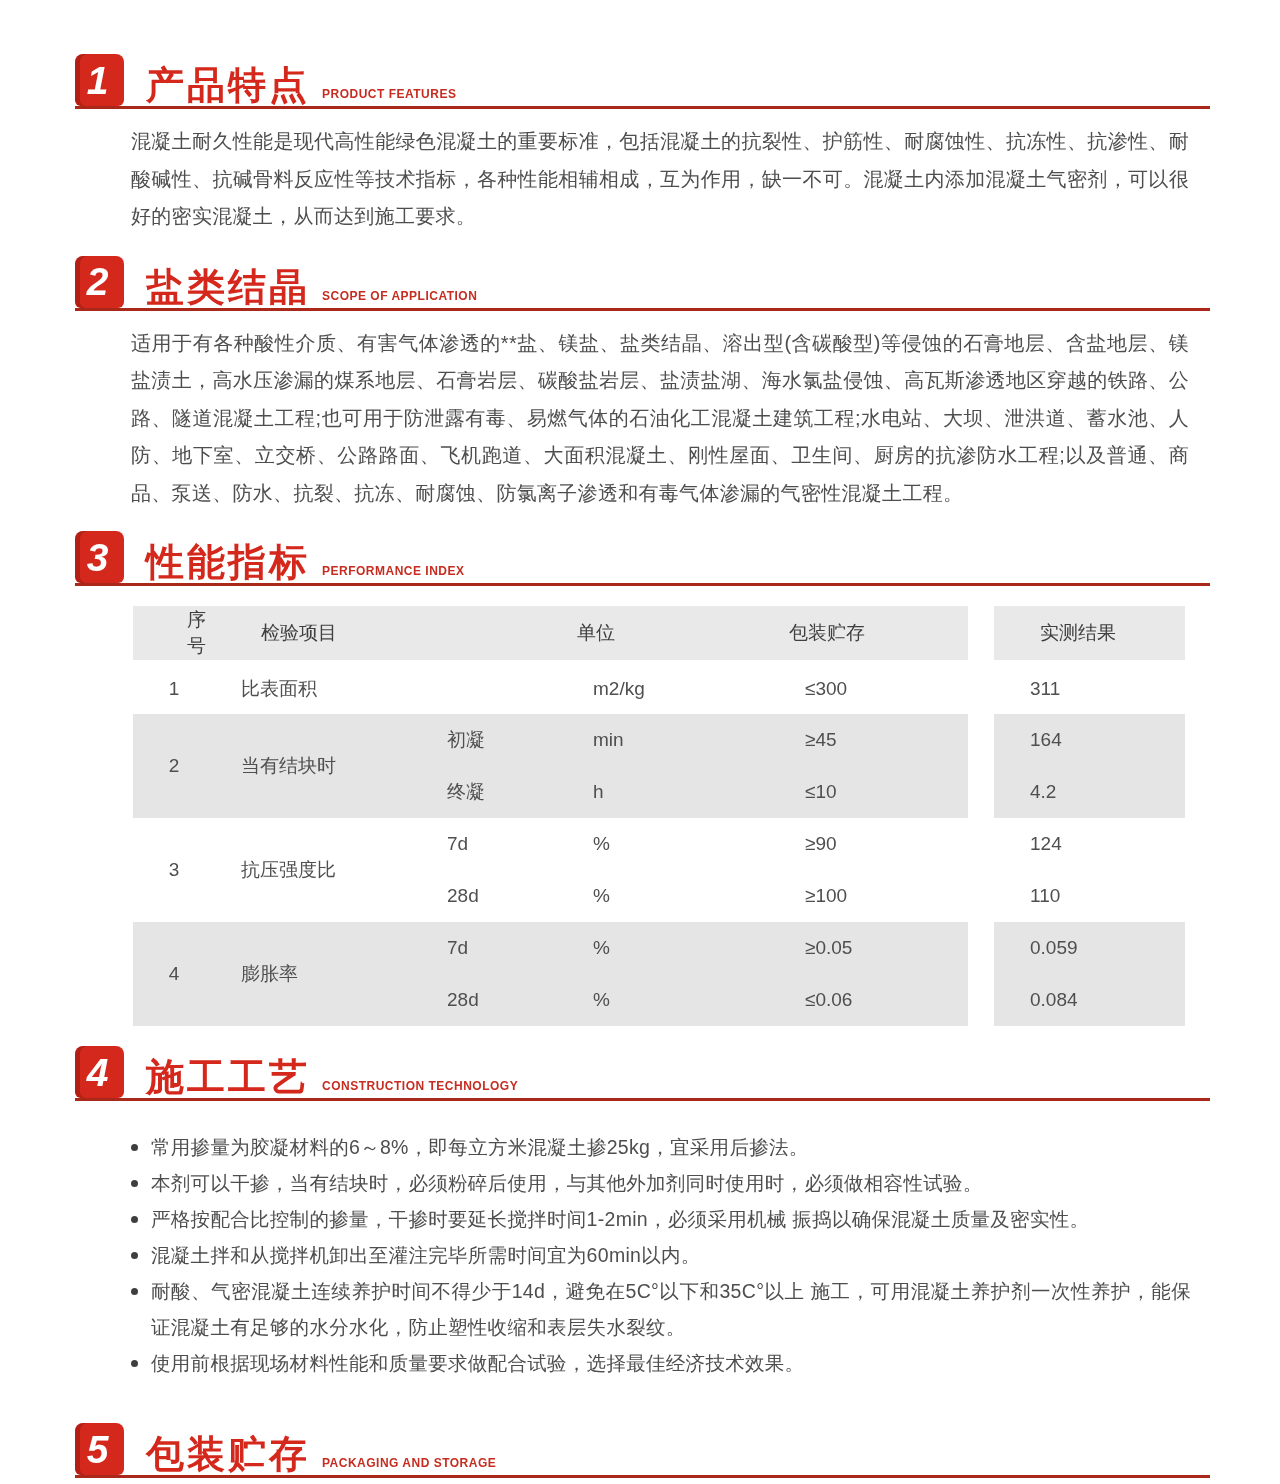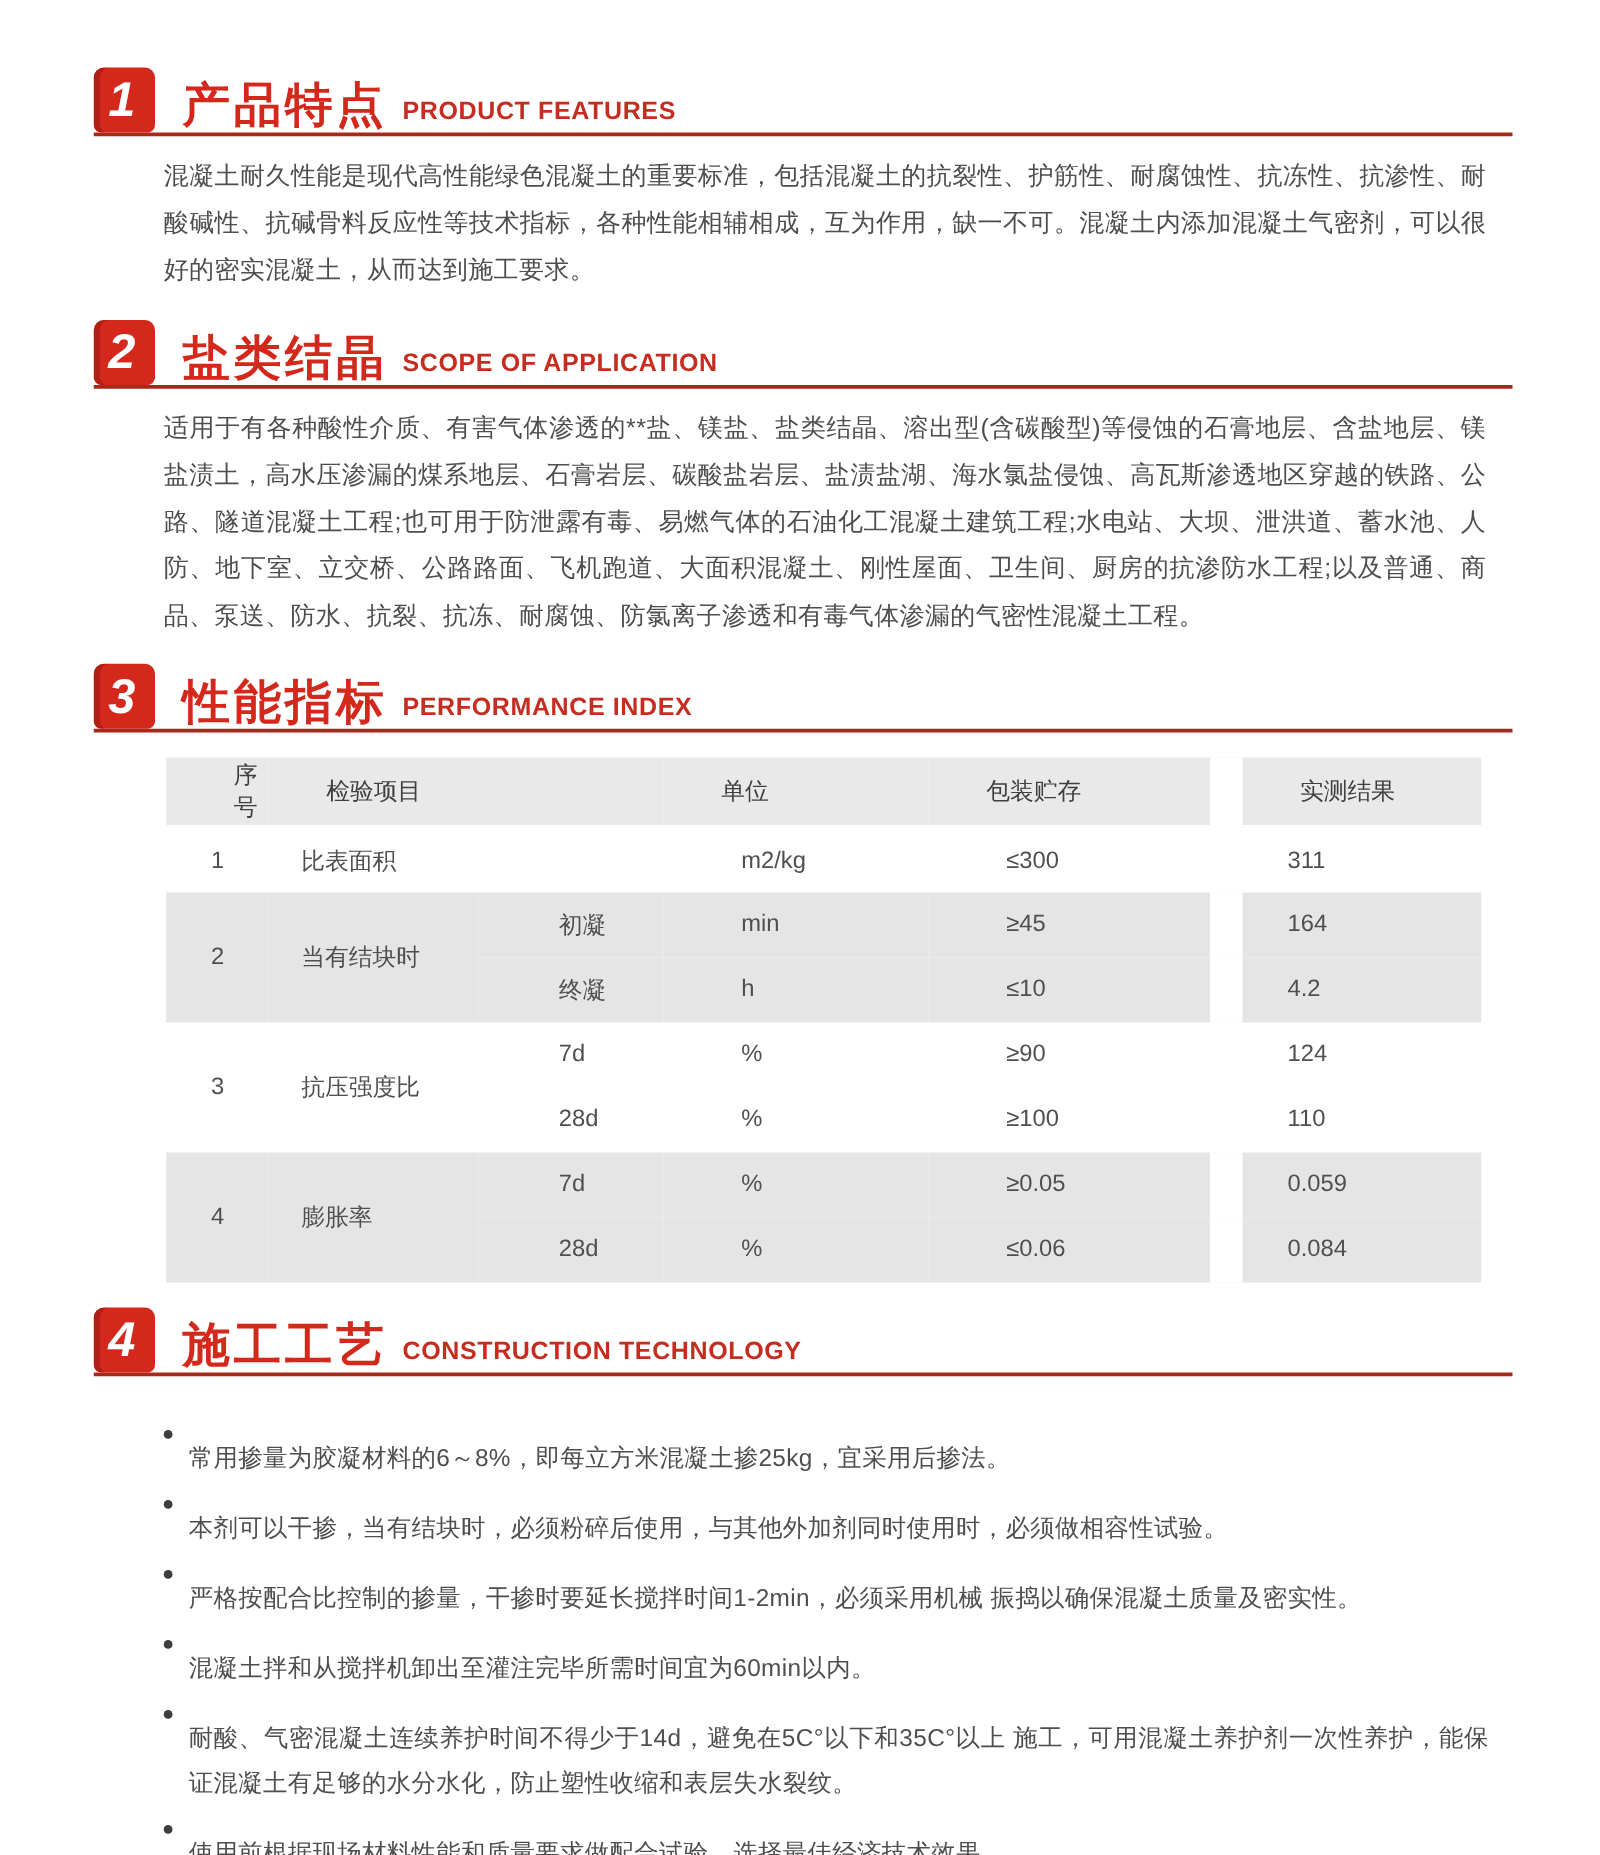--- a/index.html
+++ b/index.html
@@ -21,21 +21,21 @@
     box-shadow:inset 5px 0 0 rgba(120,15,8,.35);
     display:flex;align-items:center;justify-content:center;
     color:#ffffff;font-size:39px;font-weight:bold;font-style:italic;
     line-height:1;padding-right:4px;box-sizing:border-box;
   }
   .zh-title{
     font-size:38px;font-weight:bold;color:#d4281c;
     margin:0 0 2px 22px;line-height:1;letter-spacing:3px;
   }
   .en-title{
-    font-size:20px;font-weight:bold;color:#c62d20;
+    font-size:12px;font-weight:bold;color:#c62d20;
     margin:0 0 5px 12px;letter-spacing:.5px;white-space:nowrap;
   }
   
   .para{
     margin:14px 0 0 56px;width:1058px;
     font-size:20px;line-height:37.5px;color:#4e4e4e;
     text-align:justify;letter-spacing:.3px;
   }
   
   .spec-table{
@@ -61,21 +61,21 @@
   
   .bullets{margin:28px 0 0 56px;width:1060px;}
   .bullet{
     display:flex;font-size:19.5px;line-height:36px;
     color:#4e4e4e;text-align:justify;letter-spacing:.3px;
   }
   .dot{
     width:7px;height:7px;border-radius:50%;background:#3e3e3e;
     margin:15px 13px 0 0;flex:none;
   }
-  .bullet-text{flex:1;margin-top:20px;}
+  .bullet-text{flex:1;}
   .sec-gap-sm{margin-top:19px;}
   .sec-gap-lg{margin-top:42px;}
 </style>
 </head>
 <body>
 
 <div class="page">
 
   <div class="sec">
     <div class="sec-head">

